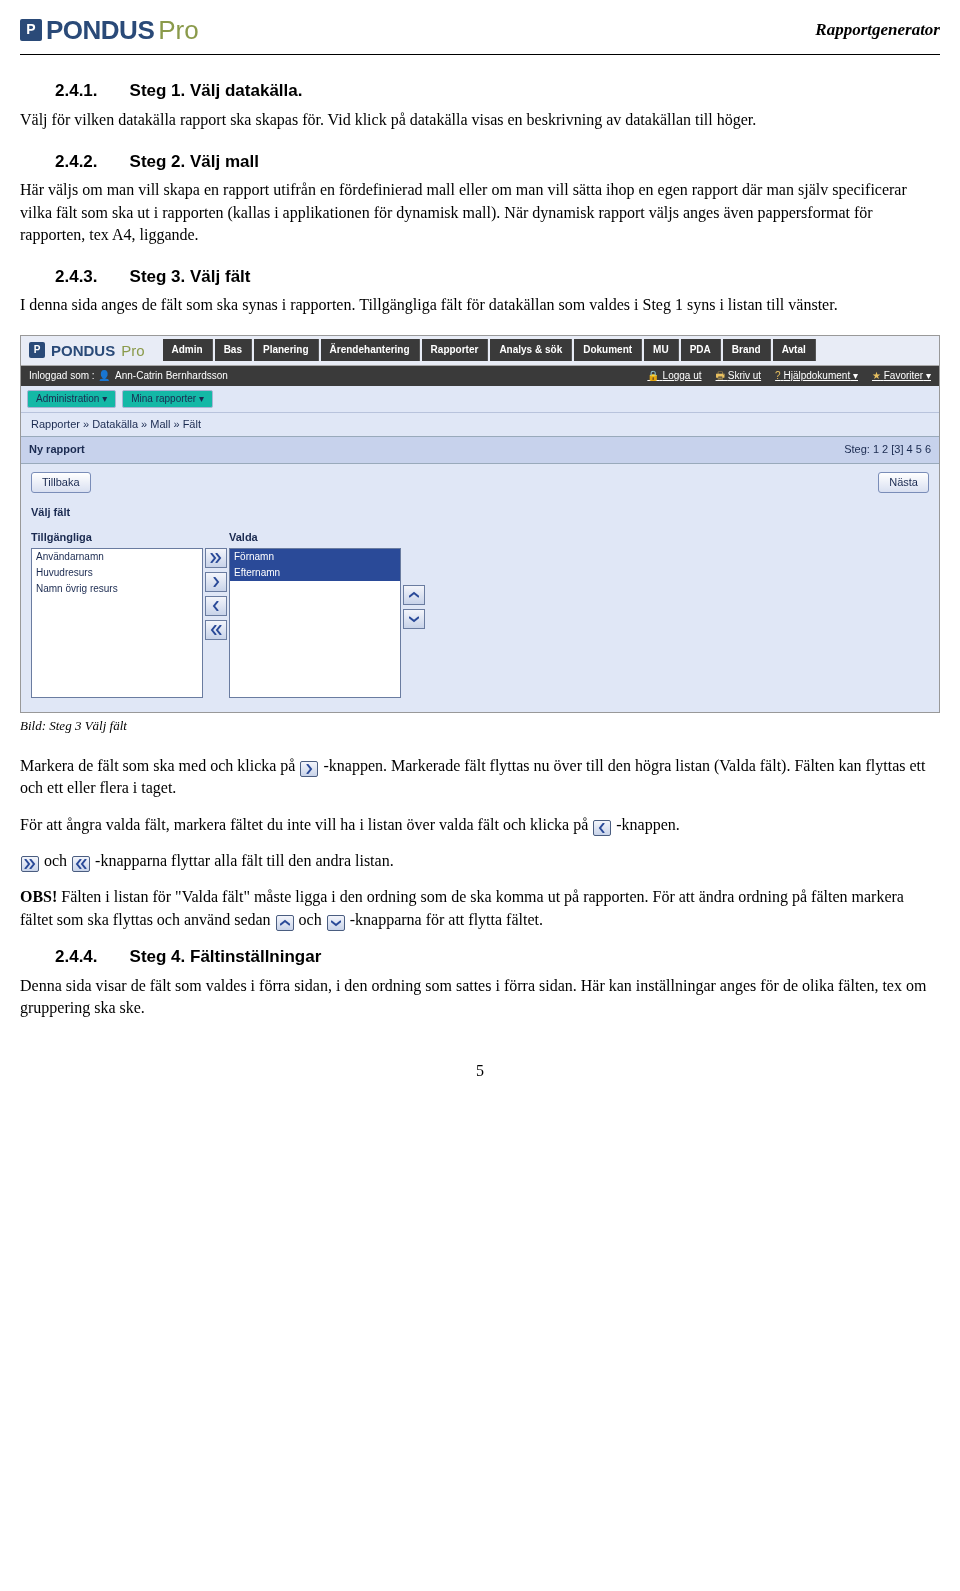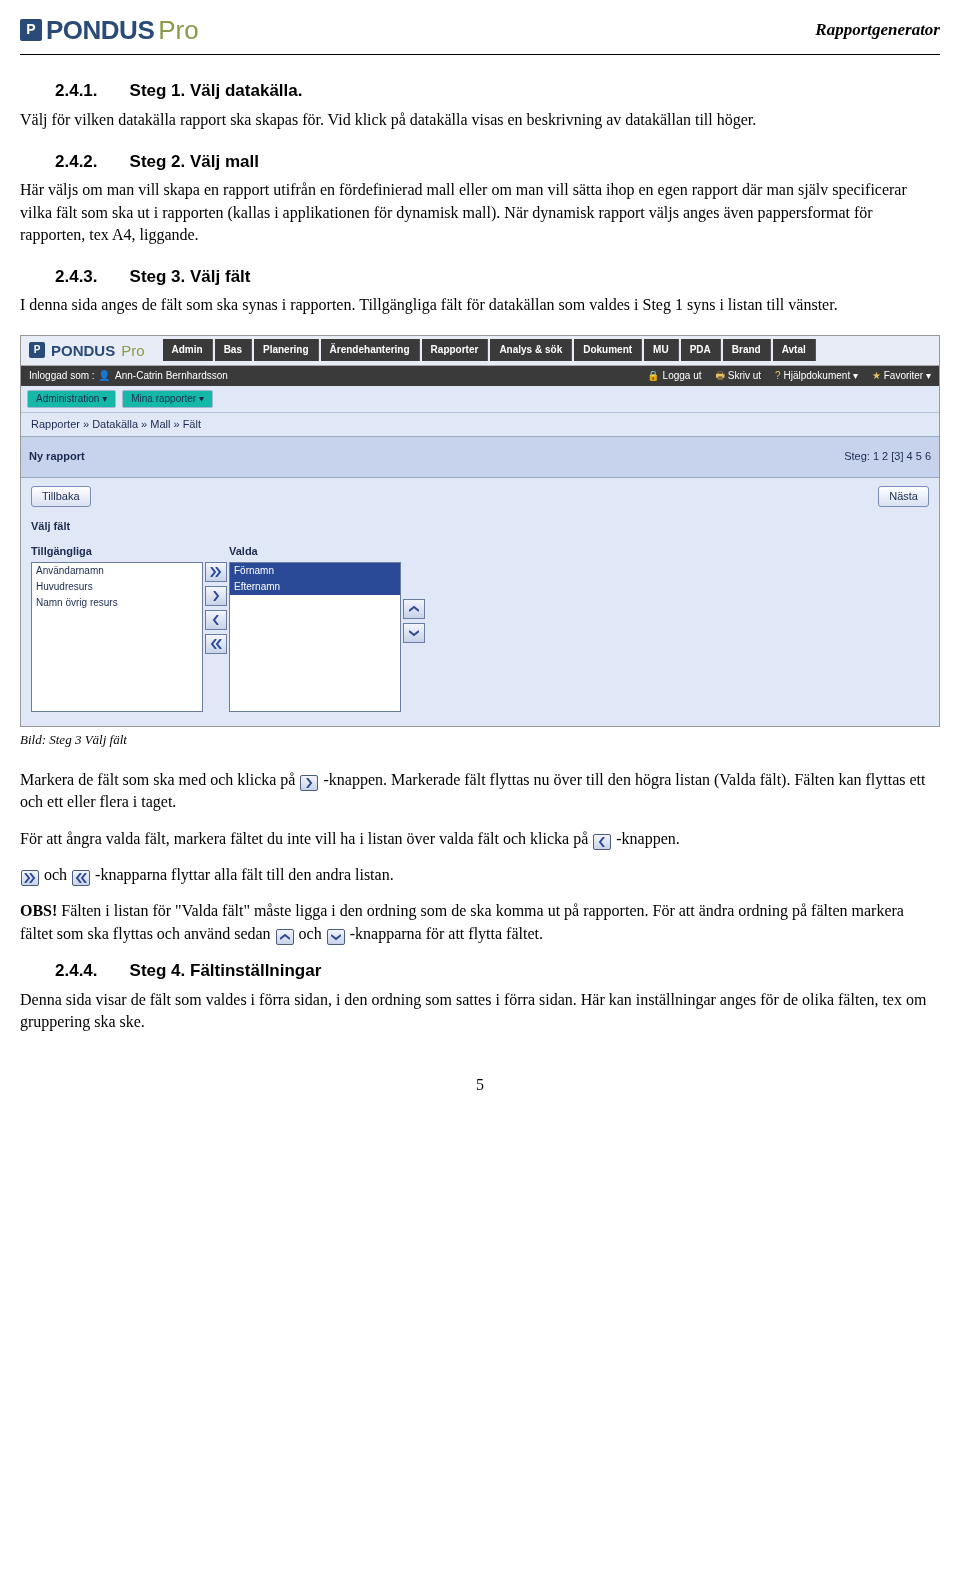--- a/index.html
+++ b/index.html
@@ -119,38 +119,38 @@
   }
   .app .menu .mi {
     color: #fff; background: #3a3a3a; padding: 4px 9px; border-right: 1px solid #555;
     font-weight: bold; font-size: 10px; cursor: default;
   }
   .app .userbar {
     display: flex; justify-content: space-between; align-items: center;
     background: #3a3a3a; color: #fff; padding: 3px 8px; font-size: 10px;
   }
   .app .userbar .u-left { display: flex; align-items: center; gap: 4px; }
-  .app .userbar .u-right { display: flex; gap: 14px; align-items: center; }
+  .app .userbar .u-right { display: flex; gap: 14px; align-items: center; text-decoration: underline; }
   .app .userbar .gold { color: #e8c060; }
   .app .userbar .star { color: #e8c060; }
   .app .tabbar {
     display: flex; gap: 6px; padding: 4px 6px; background: #e0e7f6;
     border-bottom: 1px solid #b8c3dc;
   }
   .app .tabbar .tab {
     background: #14b8a6; border: 1px solid #a8b5d4; padding: 1px 8px; font-size: 10px;
     border-radius: 2px;
   }
   .app .crumbs {
     padding: 4px 10px; font-size: 11px; color: #1a2a50;
   }
   .app .report-title-row {
     display: flex; justify-content: space-between; align-items: center;
     background: #c7d2ec; border-top: 1px solid #9ab; border-bottom: 1px solid #9ab;
-    padding: 12px 8px;
+    padding: 5px 8px;
   }
   .app .report-title-row .rt { font-weight: bold; color: #1a2a50; }
   .app .report-title-row .steg { font-size: 11px; text-align: right; }
   .app .body {
     background: #e0e7f6; padding: 8px 10px 14px 10px;
   }
   .app .btnrow {
     display: flex; justify-content: space-between; margin-bottom: 12px;
   }
   .app .btn3d {

